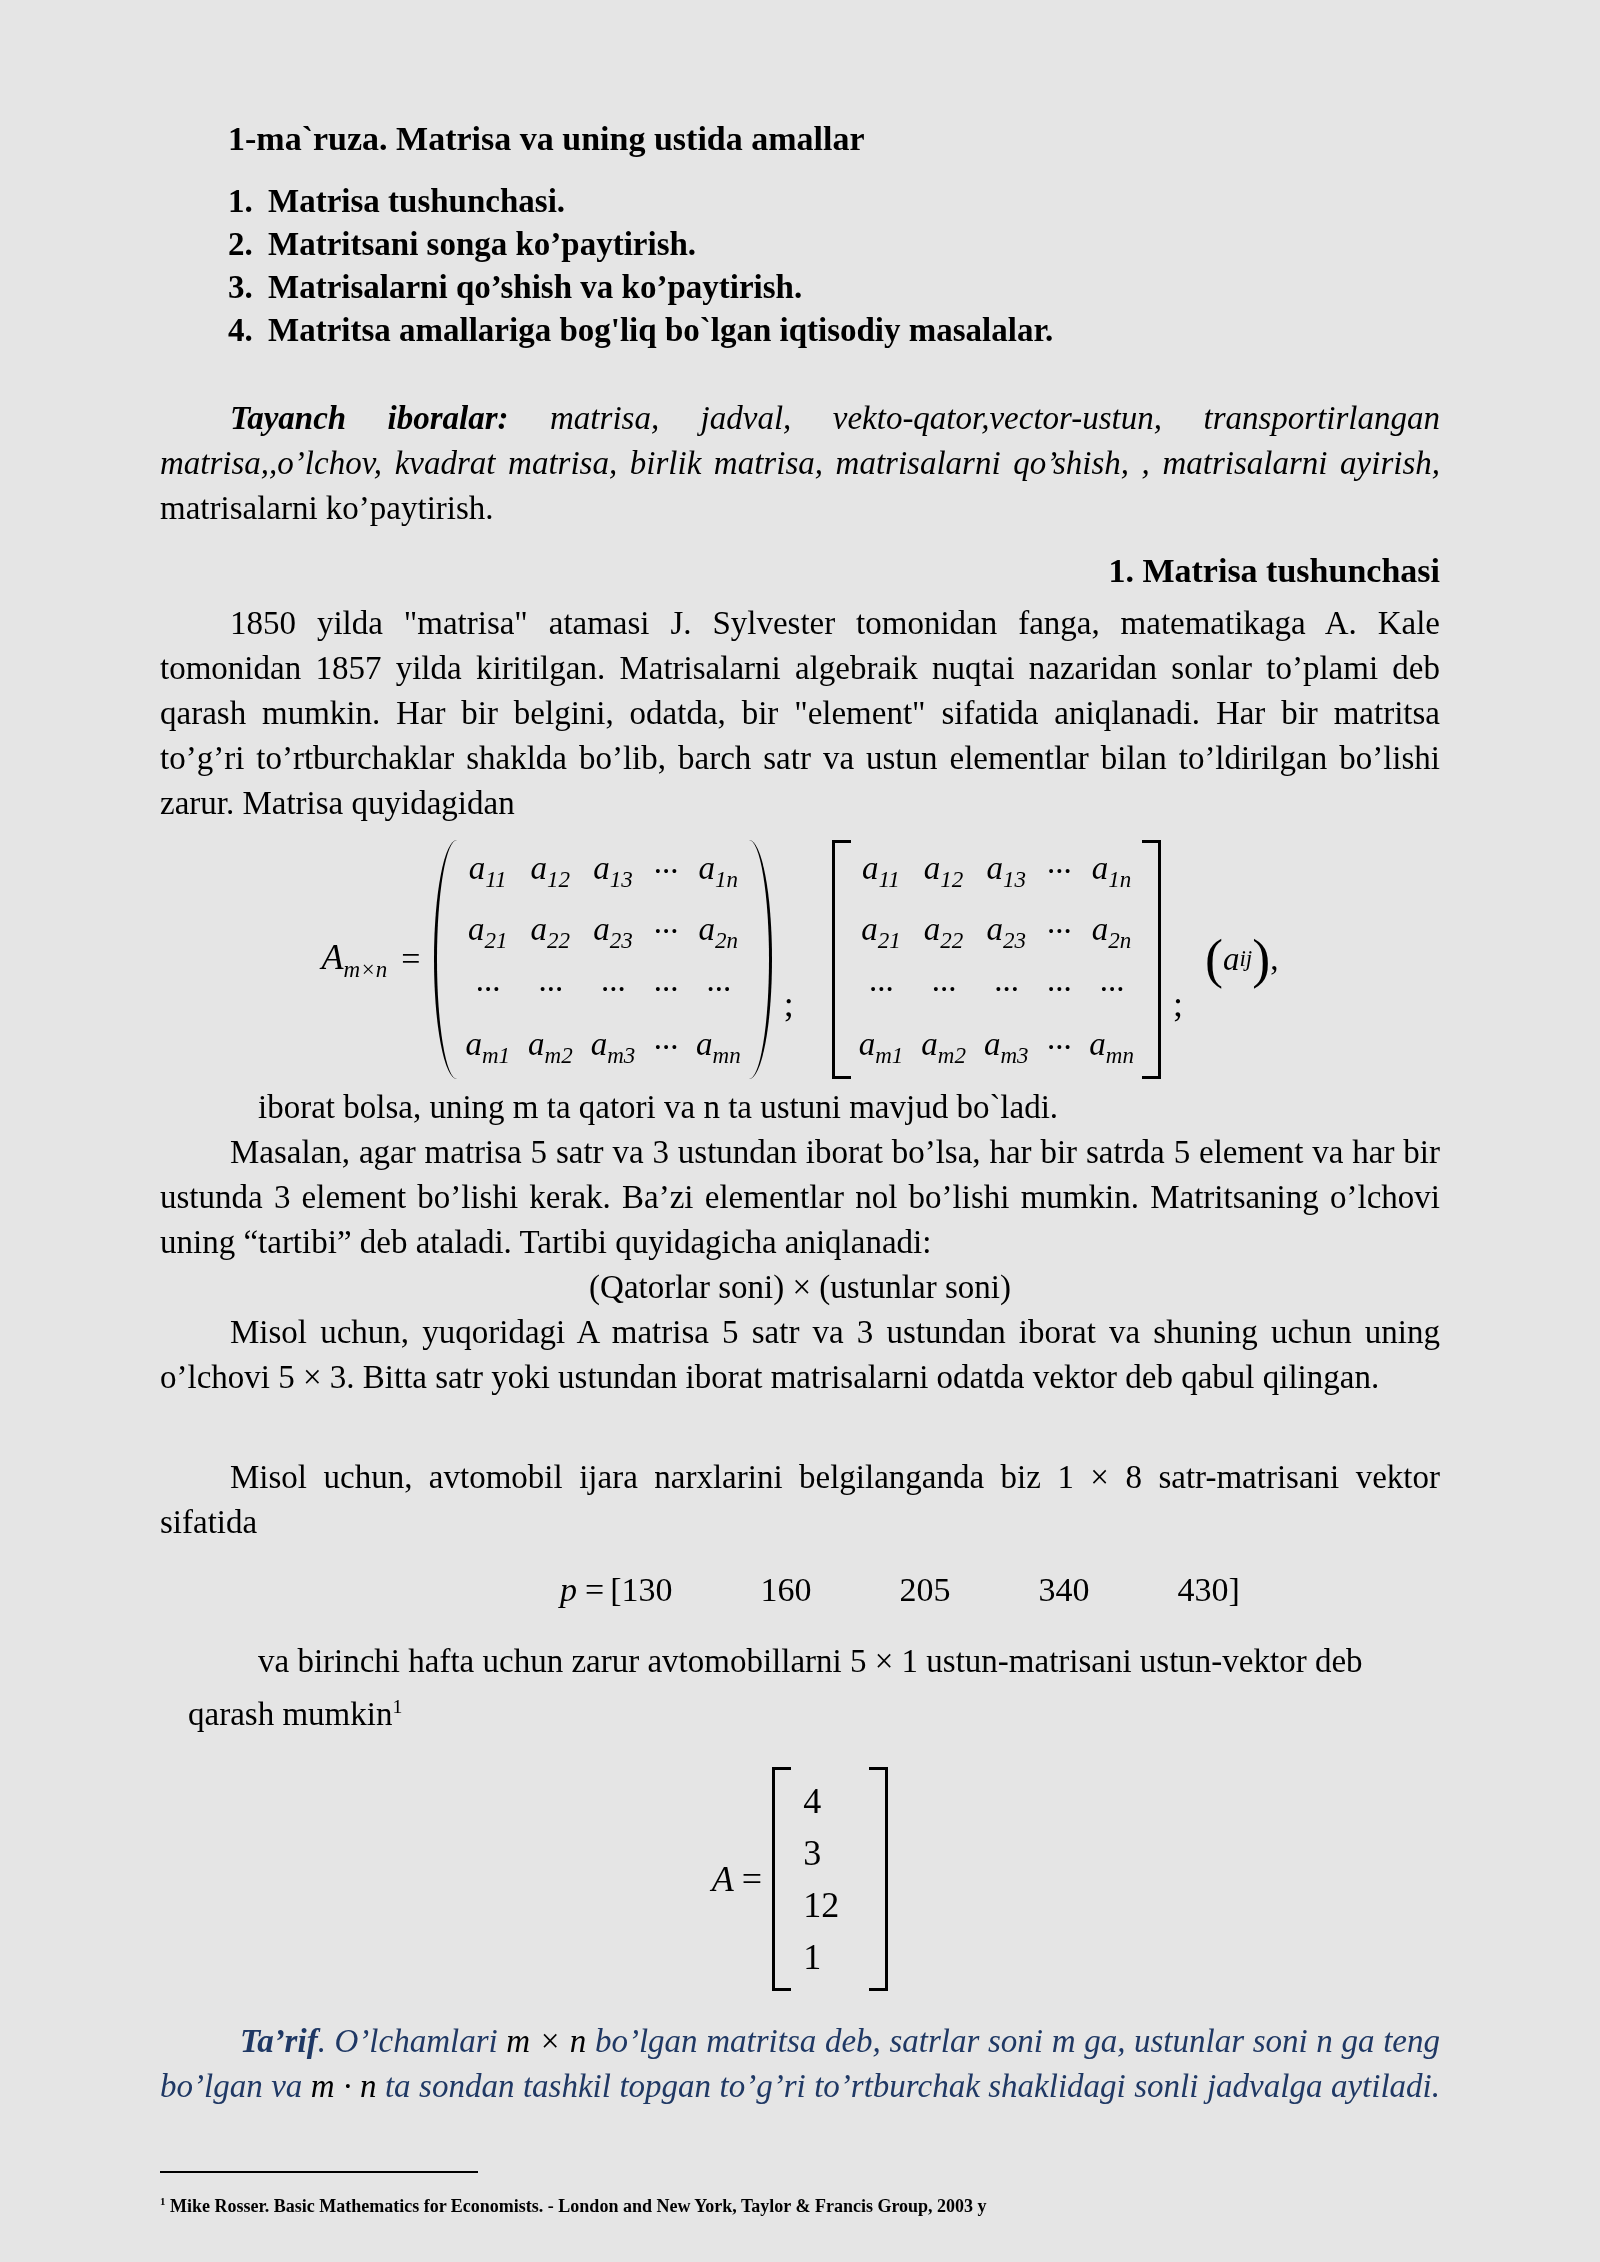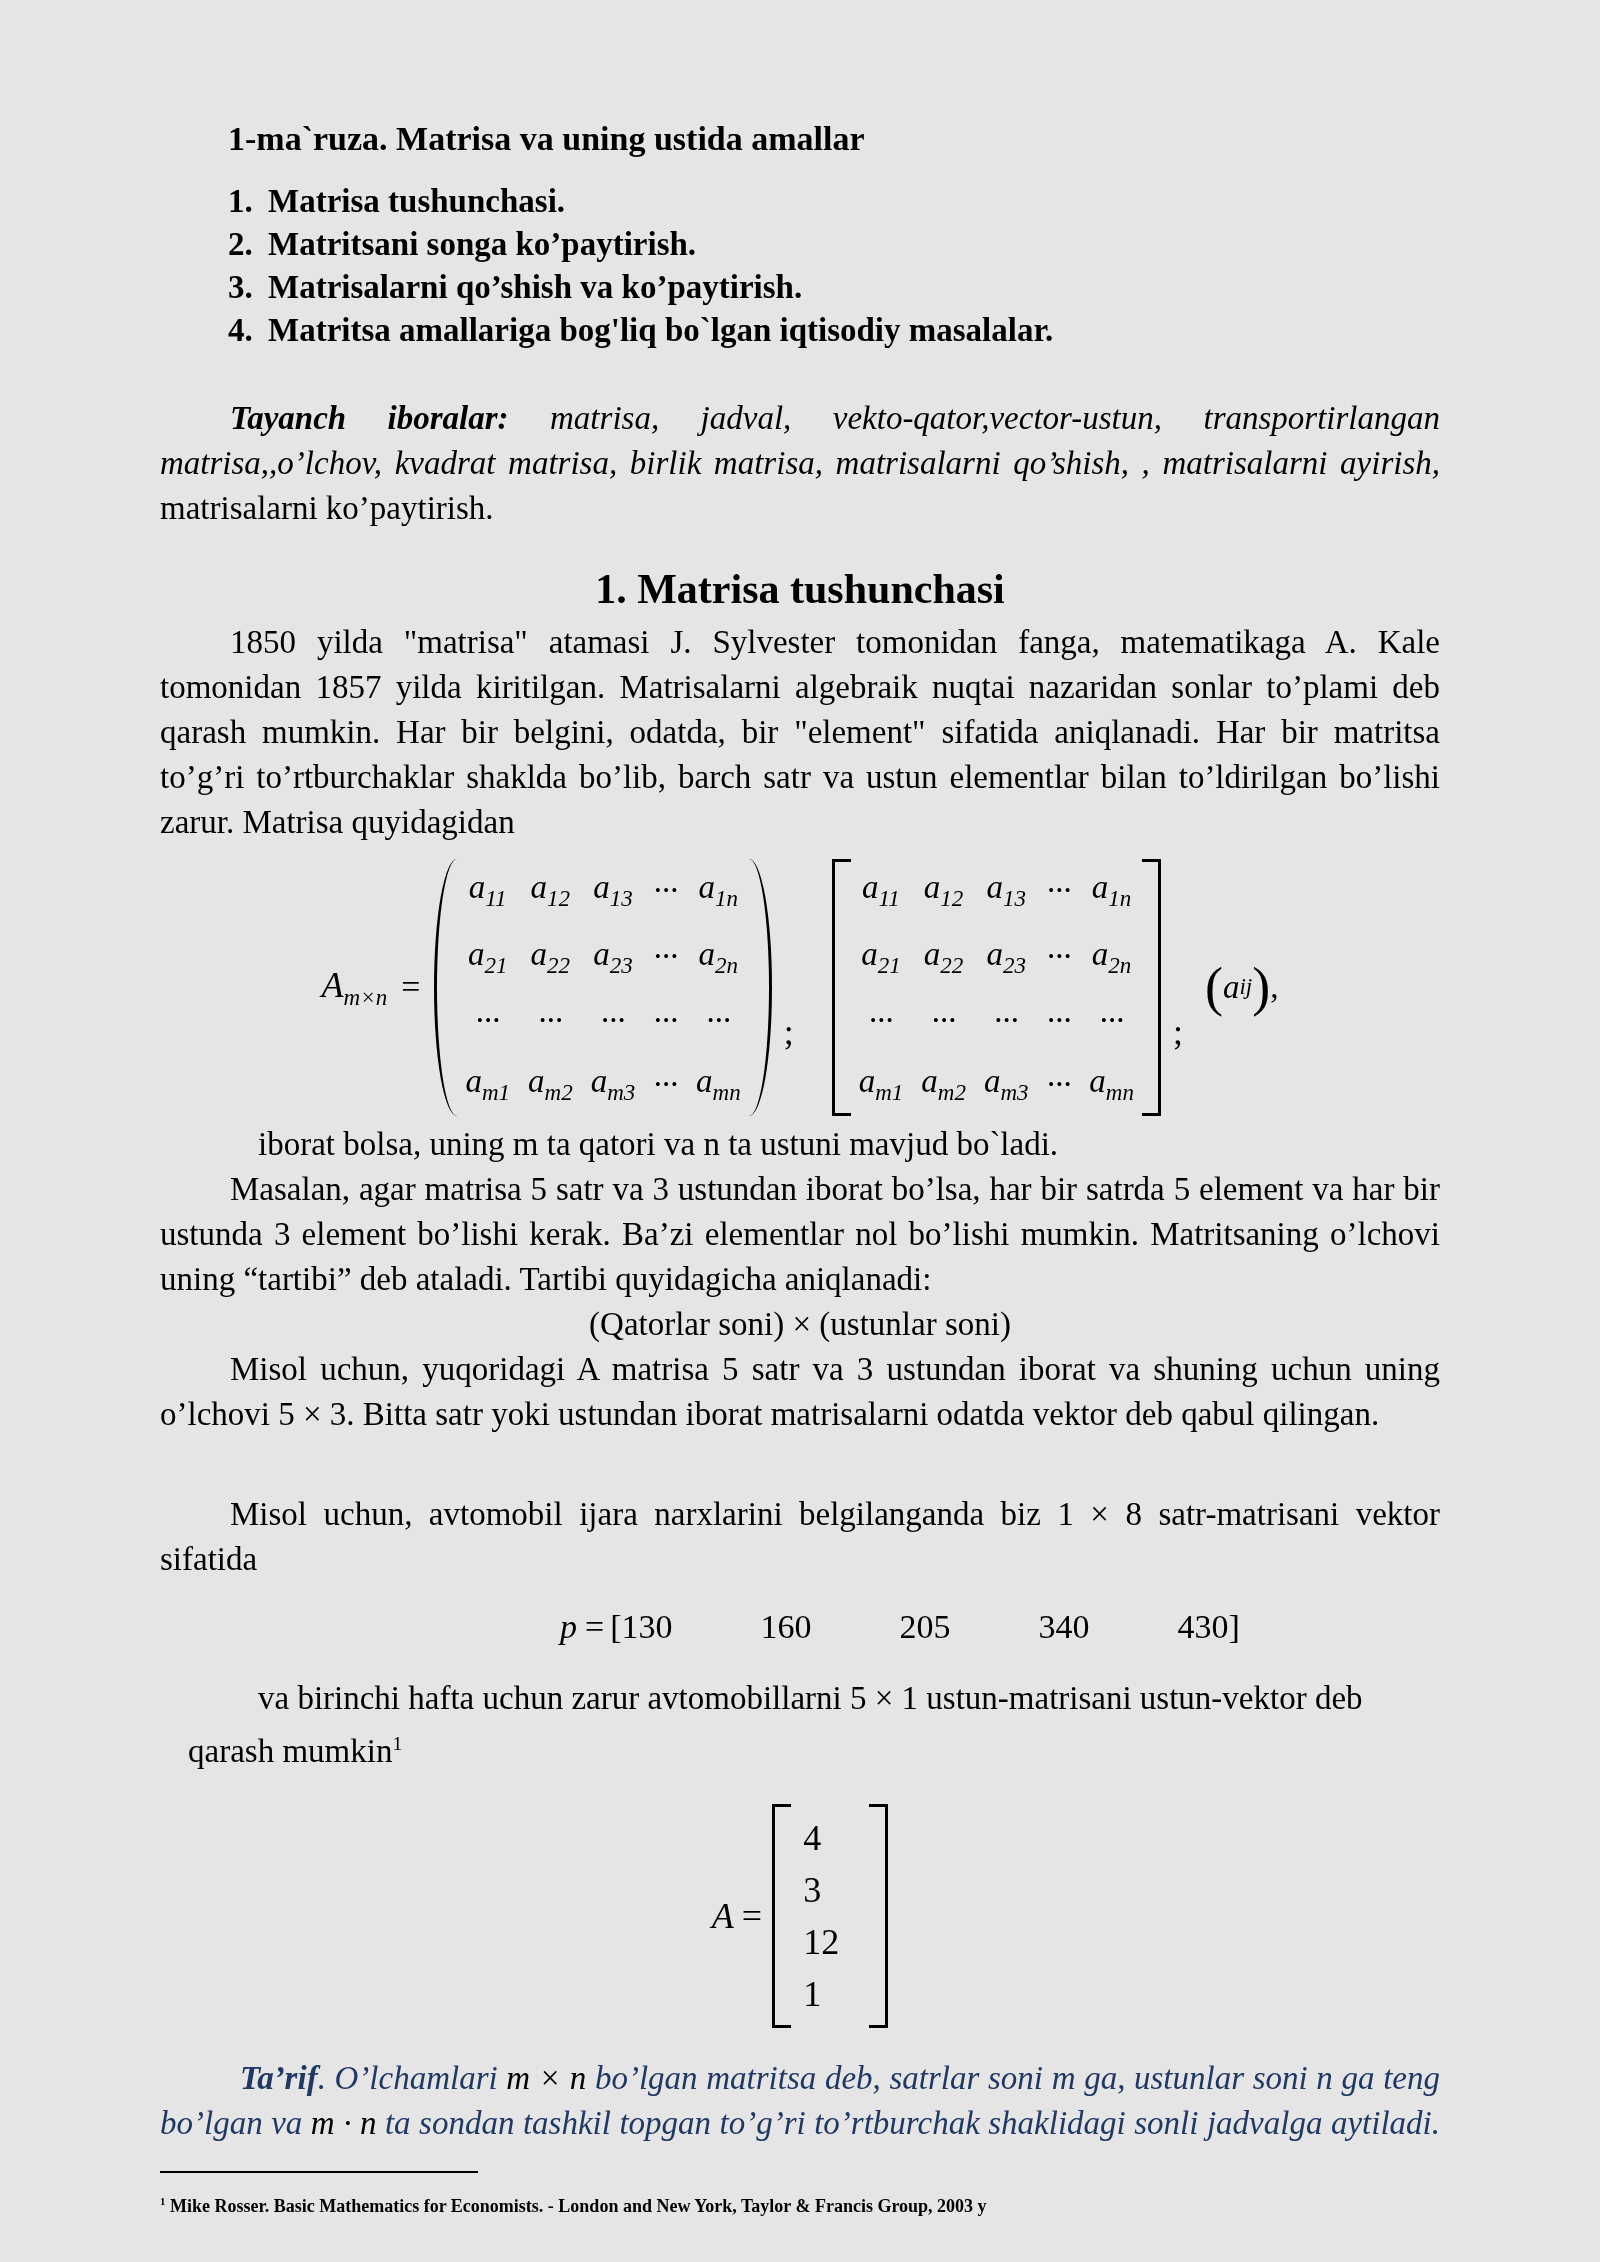--- a/index.html
+++ b/index.html
@@ -13,32 +13,32 @@
     display: flex; flex-direction: column;
     overflow: hidden;
   }
   .title { font-weight: bold; font-size: 34px; line-height: 42px; padding-left: 68px; margin-bottom: 20px; }
   .outline { padding-left: 68px; font-weight: bold; font-size: 33px; }
   .outline-item { display: flex; line-height: 43px; }
   .outline-num { width: 40px; flex: none; }
   .keywords { margin-top: 44px; font-size: 33px; line-height: 45px; text-align: justify; text-indent: 70px; }
   .kw-label { font-weight: bold; font-style: italic; }
   .kw-italic { font-style: italic; }
-  .section-heading { text-align: center; font-weight: bold; font-size: 42px; line-height: 45px; margin-top: 36px; }
+  .section-heading { text-align: right; font-weight: bold; font-size: 34px; line-height: 45px; margin-top: 17px; }
   .para { font-size: 33px; line-height: 45px; text-align: justify; text-indent: 70px; }
   .para1 { margin-top: 8px; }
   .noindentline { text-align: left; margin-left: 28px; }
   
   .matrix-line { display:flex; align-items:center; justify-content:center; margin: 14px 0 6px; }
   .lhs { font-style: italic; font-size: 36px; text-align: center; }
   .ms { font-size: 23px; font-style: italic; }
   .eq { font-size: 34px; margin: 0 14px; }
   .matrix { display:flex; align-items:stretch; }
   .mgrid { display:grid; grid-template-columns: repeat(5,auto); column-gap: 18px; row-gap: 24px;
-           justify-items:center; align-items:center; font-size: 33px; font-style: italic; padding: 10px 8px; }
+           justify-items:center; align-items:center; font-size: 33px; font-style: italic; padding: 10px 8px; gap: 18px; }
   .pl { width: 20px; border-left: 3px solid #000; border-top-left-radius: 100% 50%; border-bottom-left-radius: 100% 50%; }
   .pr { width: 20px; border-right: 3px solid #000; border-top-right-radius: 100% 50%; border-bottom-right-radius: 100% 50%; }
   .bl { width: 16px; border-left:3px solid #000; border-top:3px solid #000; border-bottom:3px solid #000; }
   .br { width: 16px; border-right:3px solid #000; border-top:3px solid #000; border-bottom:3px solid #000; }
   .semi { font-size: 36px; margin: 0 12px; align-self: center; transform: translateY(45px); }
   .mat-gap { width: 26px; }
   .aij { display:flex; align-items:center; margin-left: 10px; font-size:33px; font-style: italic; }
   .bigp { font-size: 54px; font-style: normal; font-weight: 300; }
   .tail-comma { font-style: normal; }
   

